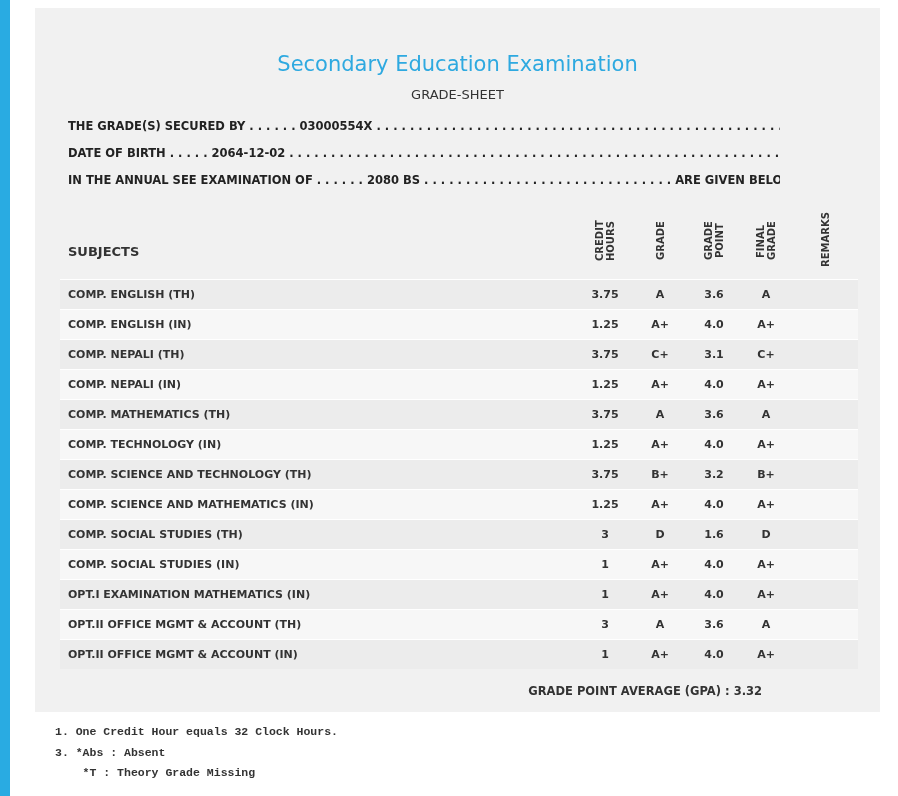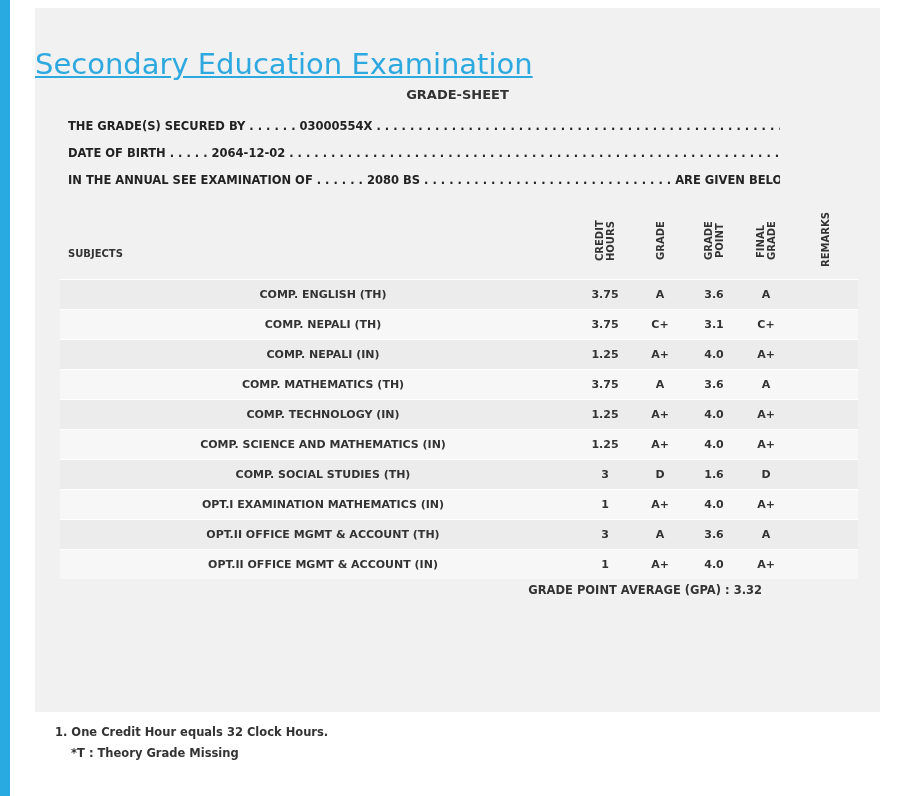--- a/index.html
+++ b/index.html
@@ -18,33 +18,32 @@
   }
 
   .card {
     position: absolute; left: 35px; top: 8px;
     width: 845px; height: 704px;
     background: #f1f1f1;
   }
 
   .title {
     margin: 44px 0 0 0;
-    text-align: left;
+    text-align: center;
     color: #2ea9e0;
-    font-size: 29px;
+    font-size: 21px;
     font-weight: 400;
     line-height: 25px;
-    text-decoration: underline;
   }
   .subtitle {
     margin: 11px 0 0 0;
     text-align: center;
     color: #333333;
     font-size: 13px;
-    font-weight: 700;
+    font-weight: 400;
     line-height: 14px;
   }
 
   .info-block { margin: 18px 0 0 33px; }
   .info-line {
     width: 712px;
     font-size: 11.5px;
     font-weight: 700;
     color: #222222;
     line-height: 12px;
@@ -70,65 +69,66 @@
     height: 58px;
     vertical-align: bottom;
     padding: 0 0 8px 0;
     font-weight: 700;
     color: #333333;
     text-align: center;
   }
   th.subject-head {
     text-align: left;
     padding: 0 0 20px 8px;
-    font-size: 10px;
+    font-size: 13px;
   }
   .vtext {
     display: inline-block;
     height: 52px;
     writing-mode: vertical-rl;
     transform: rotate(180deg);
     font-size: 10px;
     line-height: 11px;
     white-space: normal;
   }
 
   tbody td {
     height: 29px;
     padding: 0;
     font-size: 11px;
     font-weight: 700;
     color: #333333;
     text-align: center;
   }
-  tbody td.subject { text-align: center; padding-left: 8px; }
+  tbody td.subject { text-align: left; padding-left: 8px; }
   tbody tr:nth-child(odd)  { background: #ececec; }
   tbody tr:nth-child(even) { background: #f7f7f7; }
   tbody tr { border-top: 1px solid #ffffff; }
 
   .gpa-line {
-    margin-top: 4px;
+    margin-top: 15px;
     text-align: right;
     padding-right: 118px;
     font-size: 11.5px;
     font-weight: 700;
     color: #333333;
   }
 
   .footnotes {
     position: absolute;
     left: 55px; top: 722px;
     width: 700px;
   }
   .note {
     font-size: 11.5px;
     font-weight: 700;
     color: #333333;
     line-height: 20.5px;
     white-space: pre;
+    font-family: Liberation Mono, monospace;
   }
 </style>
 </head>
 <body>
 
 <div class="viewport">
 
   <div class="side-stripe"></div>
 
   <div class="card">
@@ -164,20 +164,28 @@
       <tbody>
           <tr>
         <td class="subject">COMP. ENGLISH (TH)</td>
         <td>3.75</td>
         <td>A</td>
         <td>3.6</td>
         <td>A</td>
         <td></td>
       </tr>
           <tr>
+        <td class="subject">COMP. ENGLISH (IN)</td>
+        <td>1.25</td>
+        <td>A+</td>
+        <td>4.0</td>
+        <td>A+</td>
+        <td></td>
+      </tr>
+          <tr>
         <td class="subject">COMP. NEPALI (TH)</td>
         <td>3.75</td>
         <td>C+</td>
         <td>3.1</td>
         <td>C+</td>
         <td></td>
       </tr>
           <tr>
         <td class="subject">COMP. NEPALI (IN)</td>
         <td>1.25</td>
@@ -193,39 +201,55 @@
         <td>3.6</td>
         <td>A</td>
         <td></td>
       </tr>
           <tr>
         <td class="subject">COMP. TECHNOLOGY (IN)</td>
         <td>1.25</td>
         <td>A+</td>
         <td>4.0</td>
         <td>A+</td>
+        <td></td>
+      </tr>
+          <tr>
+        <td class="subject">COMP. SCIENCE AND TECHNOLOGY (TH)</td>
+        <td>3.75</td>
+        <td>B+</td>
+        <td>3.2</td>
+        <td>B+</td>
         <td></td>
       </tr>
           <tr>
         <td class="subject">COMP. SCIENCE AND MATHEMATICS (IN)</td>
         <td>1.25</td>
         <td>A+</td>
         <td>4.0</td>
         <td>A+</td>
         <td></td>
       </tr>
           <tr>
         <td class="subject">COMP. SOCIAL STUDIES (TH)</td>
         <td>3</td>
         <td>D</td>
         <td>1.6</td>
         <td>D</td>
         <td></td>
       </tr>
           <tr>
+        <td class="subject">COMP. SOCIAL STUDIES (IN)</td>
+        <td>1</td>
+        <td>A+</td>
+        <td>4.0</td>
+        <td>A+</td>
+        <td></td>
+      </tr>
+          <tr>
         <td class="subject">OPT.I EXAMINATION MATHEMATICS (IN)</td>
         <td>1</td>
         <td>A+</td>
         <td>4.0</td>
         <td>A+</td>
         <td></td>
       </tr>
           <tr>
         <td class="subject">OPT.II OFFICE MGMT &amp; ACCOUNT (TH)</td>
         <td>3</td>
@@ -247,16 +271,17 @@
 
     <div class="gpa-line">
       <span>GRADE POINT AVERAGE (GPA) :</span>
       <span>3.32</span>
     </div>
 
   </div>
 
   <div class="footnotes">
       <div class="note">1. One Credit Hour equals 32 Clock Hours.</div>
+      <div class="note">3. *Abs : Absent</div>
       <div class="note">    *T : Theory Grade Missing</div>
     </div>
 
 </div>
 
 </body></html>

